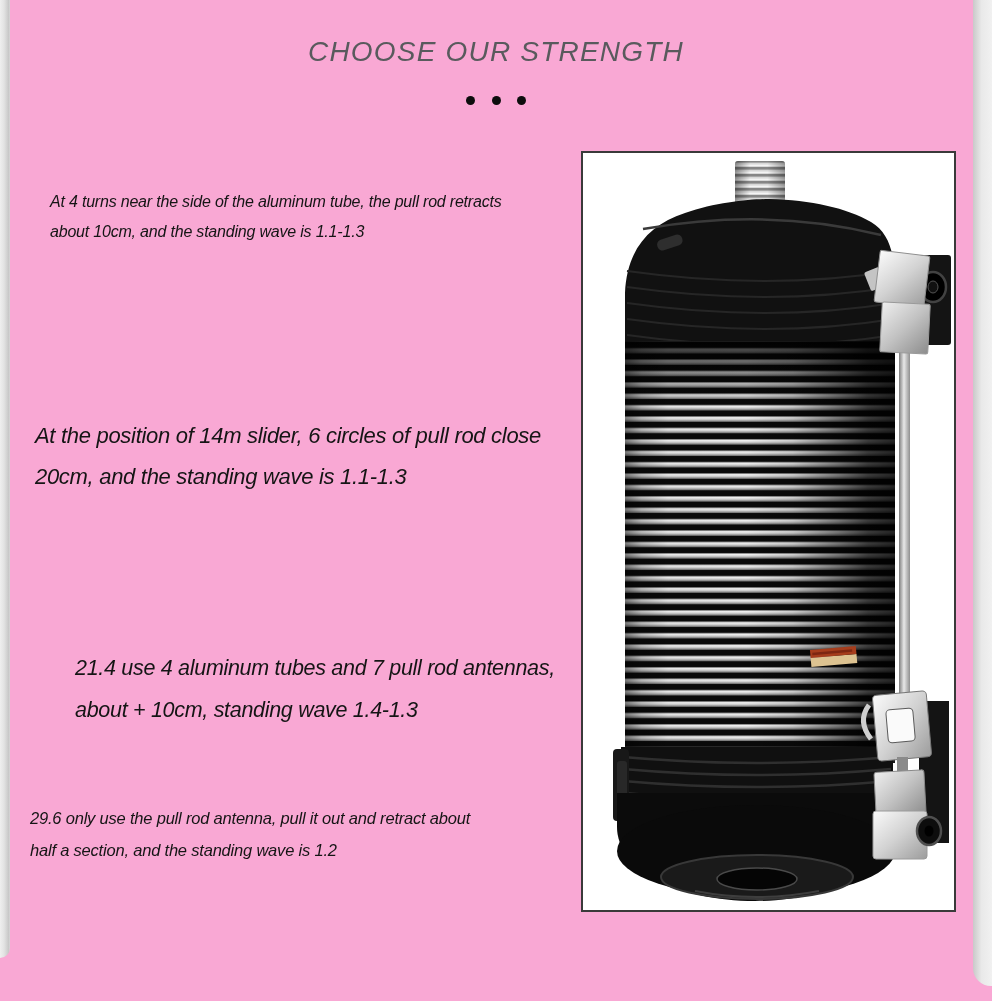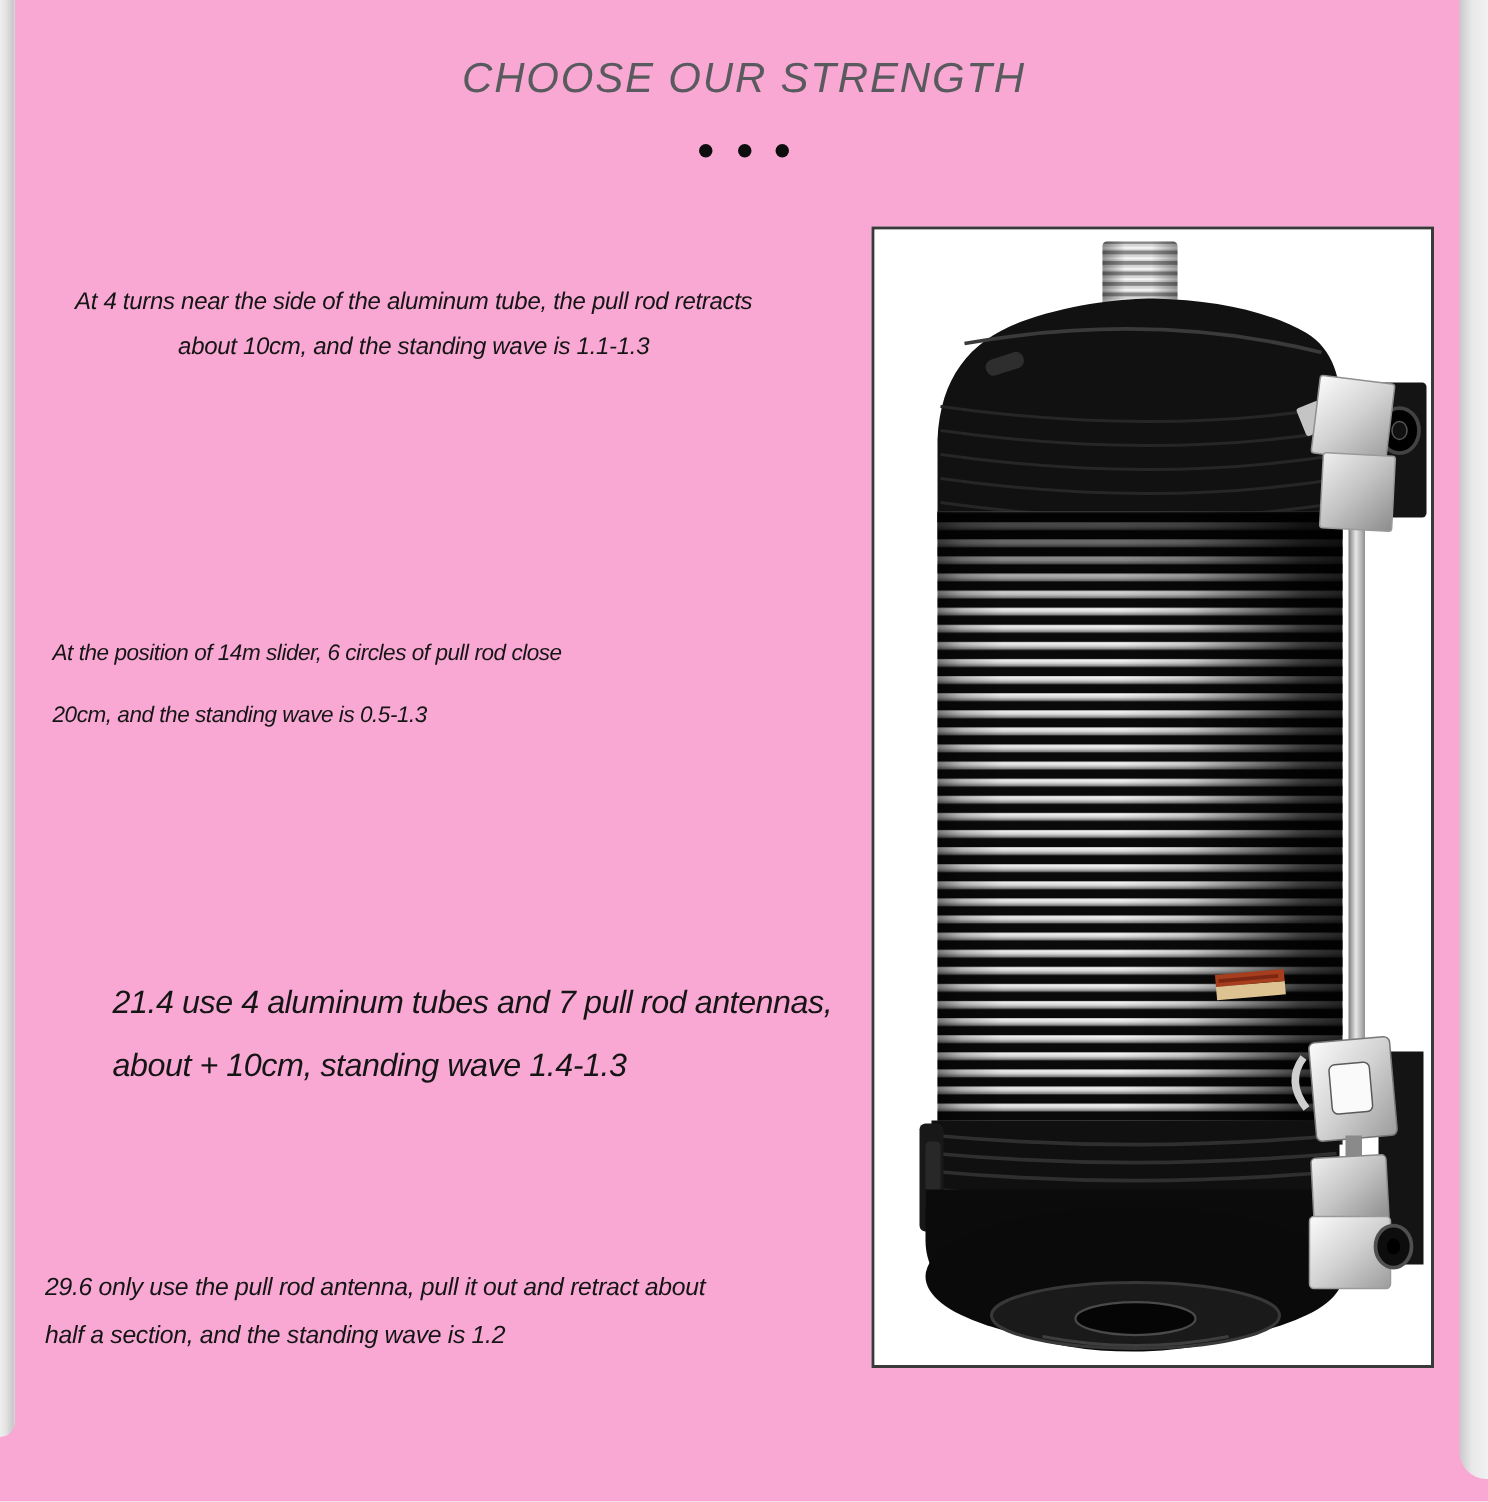--- a/index.html
+++ b/index.html
@@ -20,24 +20,24 @@
   }
   .heading {
     position:absolute; top:36px; left:0; width:100%; margin:0;
     text-align:center; font-size:28px; font-weight:300; color:#595a5d;
     letter-spacing:1.2px;
   }
   .dots { position:absolute; top:96px; left:0; width:100%; text-align:center; line-height:0; }
   .dot { display:inline-block; width:9px; height:9px; border-radius:50%; background:#0d0d0d; margin:0 6px; }
   .spec { position:absolute; color:#151515; z-index:2; }
   .spec .line { white-space:nowrap; }
-  .spec-0 { left:50px; top:187px; font-size:16px;   line-height:30px; letter-spacing:-0.2px;text-align:center; }
-  .spec-1 { left:35px; top:415px; font-size:15px; line-height:41px; letter-spacing:-0.3px; }
+  .spec-0 { left:50px; top:187px; font-size:16px;   line-height:30px; letter-spacing:-0.2px; }
+  .spec-1 { left:35px; top:415px; font-size:22px; line-height:41px; letter-spacing:-0.3px; }
   .spec-2 { left:35px; top:647px; font-size:21.5px; line-height:42px; letter-spacing:-0.3px;margin-left:40px; }
-  .spec-3 { left:30px; top:802px; font-size:16.5px; line-height:32px; letter-spacing:-0.2px;margin-top:40px; }
+  .spec-3 { left:30px; top:802px; font-size:16.5px; line-height:32px; letter-spacing:-0.2px; }
   .photo-frame {
     position:absolute; left:581px; top:151px; width:375px; height:761px;
     border:2px solid #3a3a3a; background:#ffffff; box-sizing:border-box; z-index:1;
   }
   .photo-frame svg { display:block; width:100%; height:100%; }
 </style>
 </head>
 <body>
 
 <div class="page">
@@ -53,21 +53,21 @@
     <span class="dot"></span>
   </div>
 
   <div class="spec spec-0">
     <div class="line">At 4 turns near the side of the aluminum tube, the pull rod retracts</div>
     <div class="line">about 10cm, and the standing wave is 1.1-1.3</div>
   </div>
 
   <div class="spec spec-1">
     <div class="line">At the position of 14m slider, 6 circles of pull rod close</div>
-    <div class="line">20cm, and the standing wave is 0.5-1.3</div>
+    <div class="line">20cm, and the standing wave is 1.1-1.3</div>
   </div>
 
   <div class="spec spec-2">
     <div class="line">21.4 use 4 aluminum tubes and 7 pull rod antennas,</div>
     <div class="line">about + 10cm, standing wave 1.4-1.3</div>
   </div>
 
   <div class="spec spec-3">
     <div class="line">29.6 only use the pull rod antenna, pull it out and retract about</div>
     <div class="line">half a section, and the standing wave is 1.2</div>

